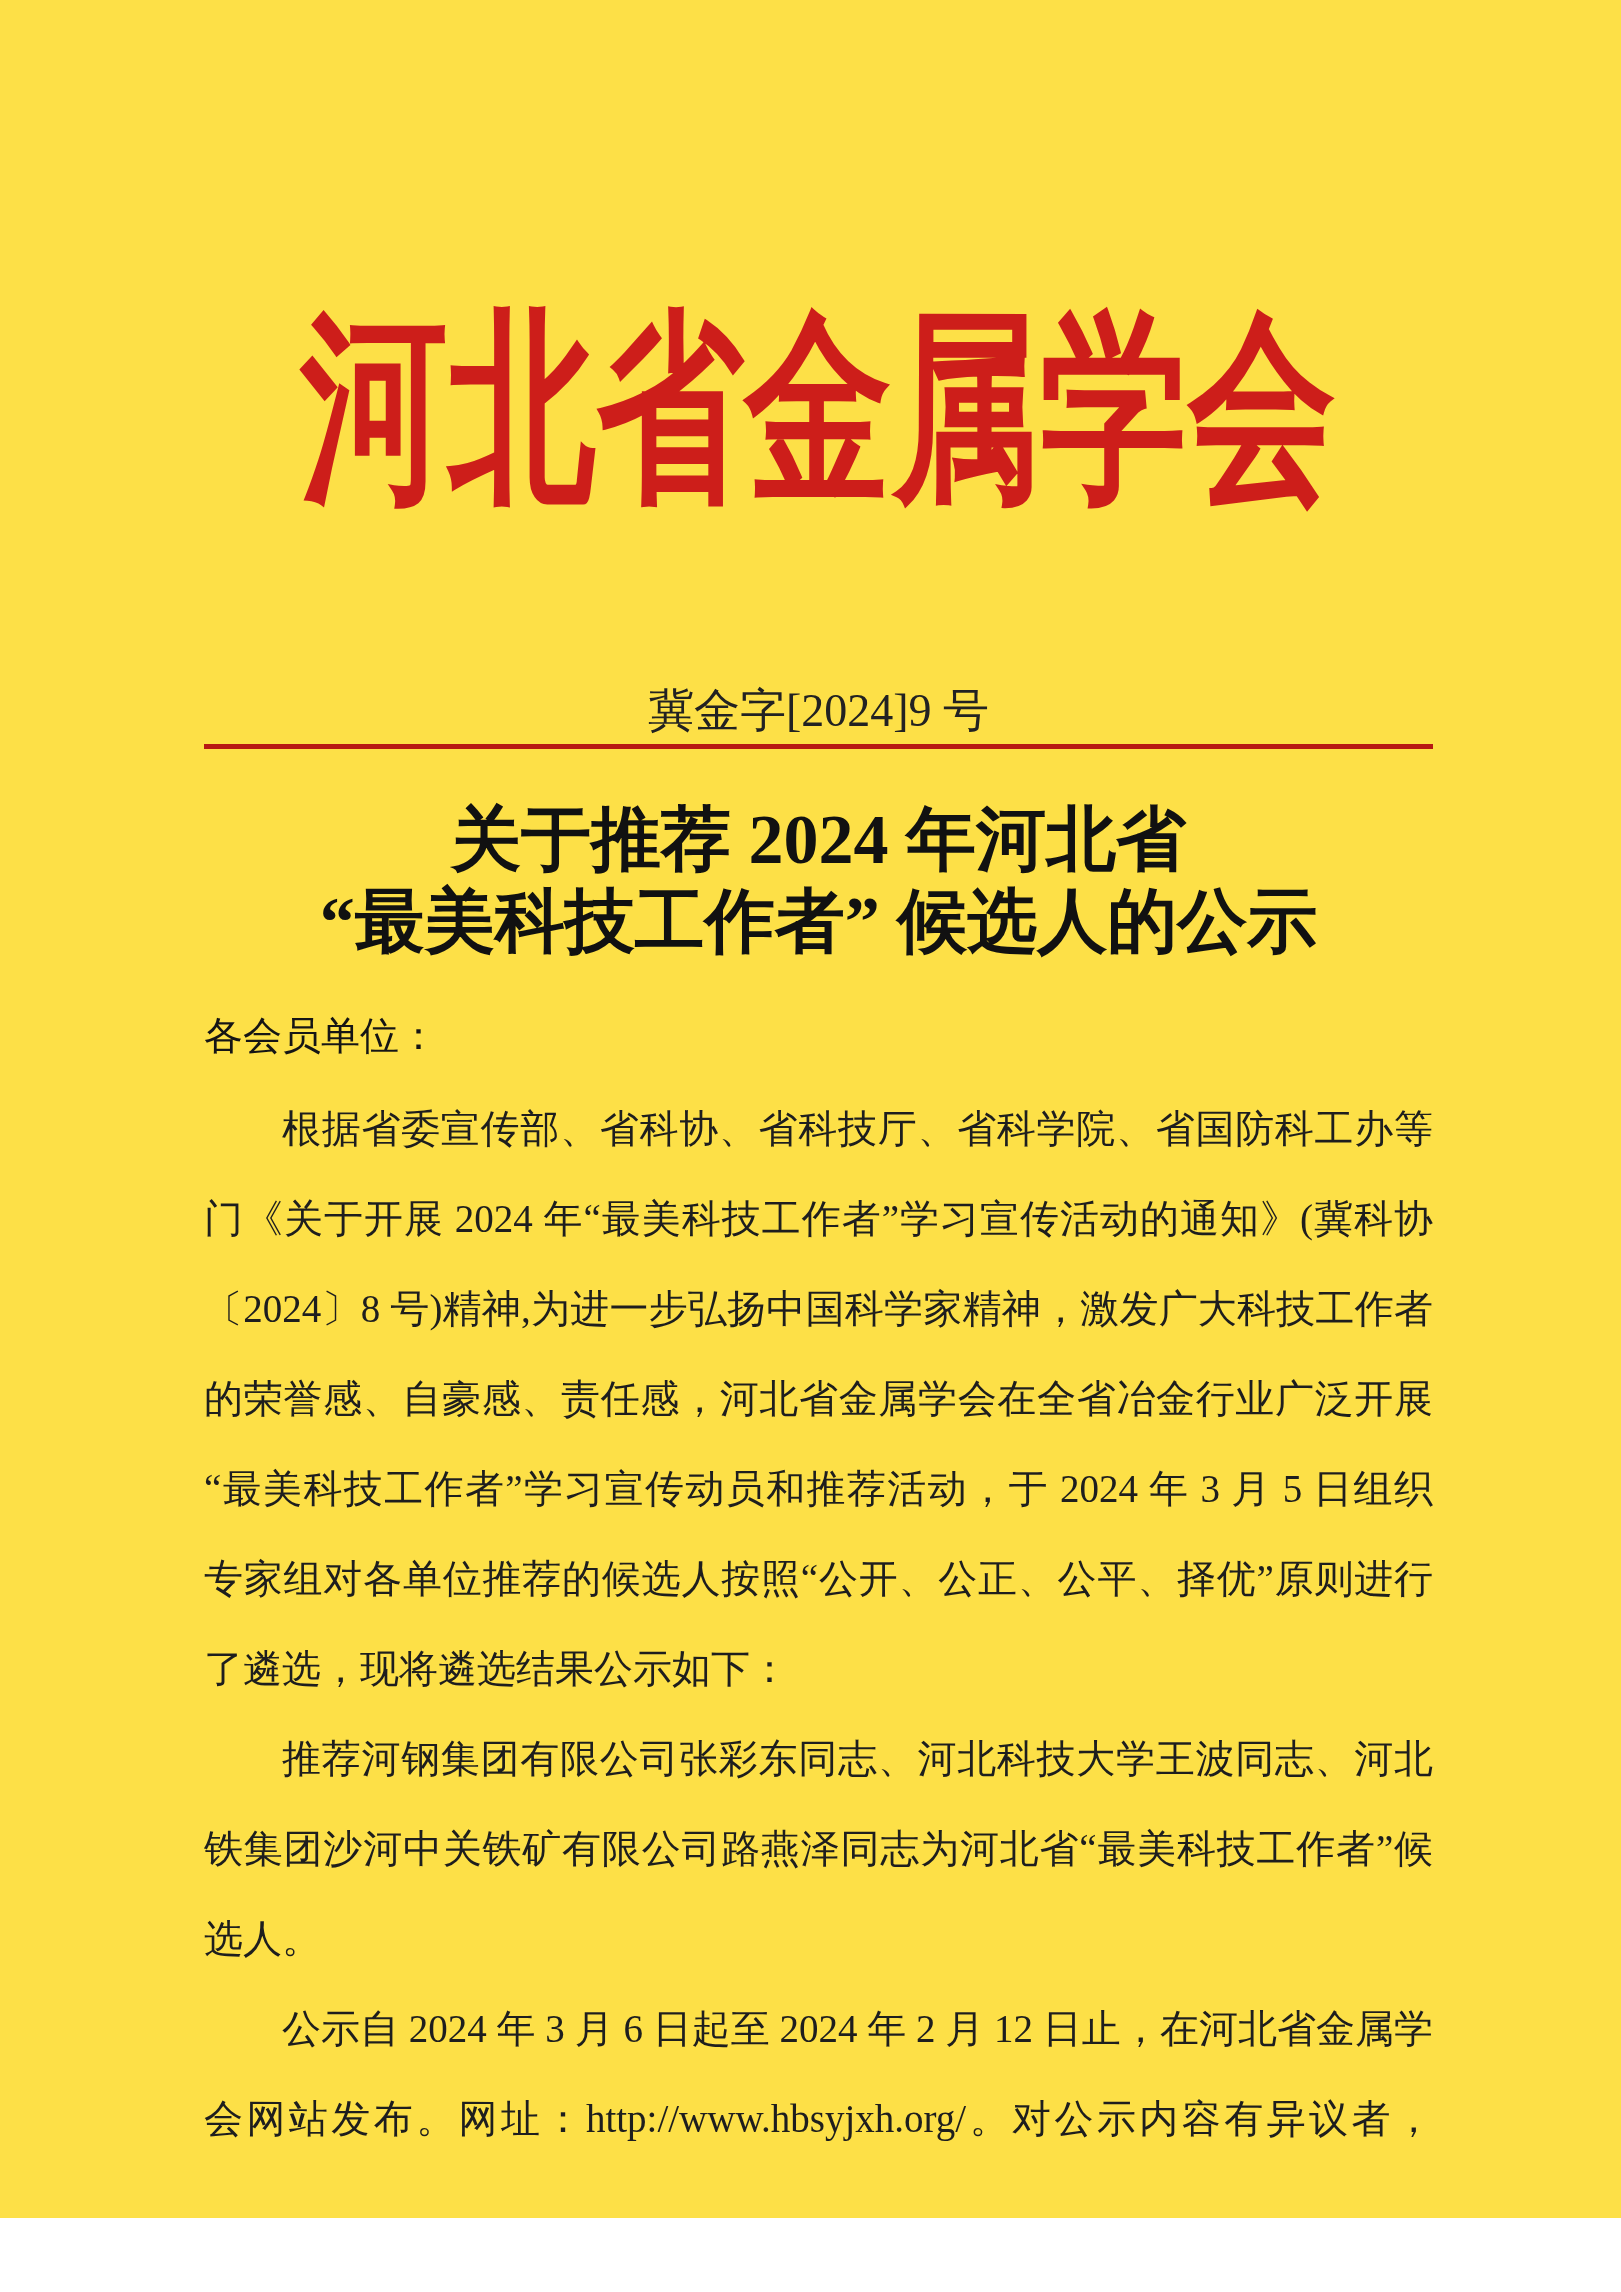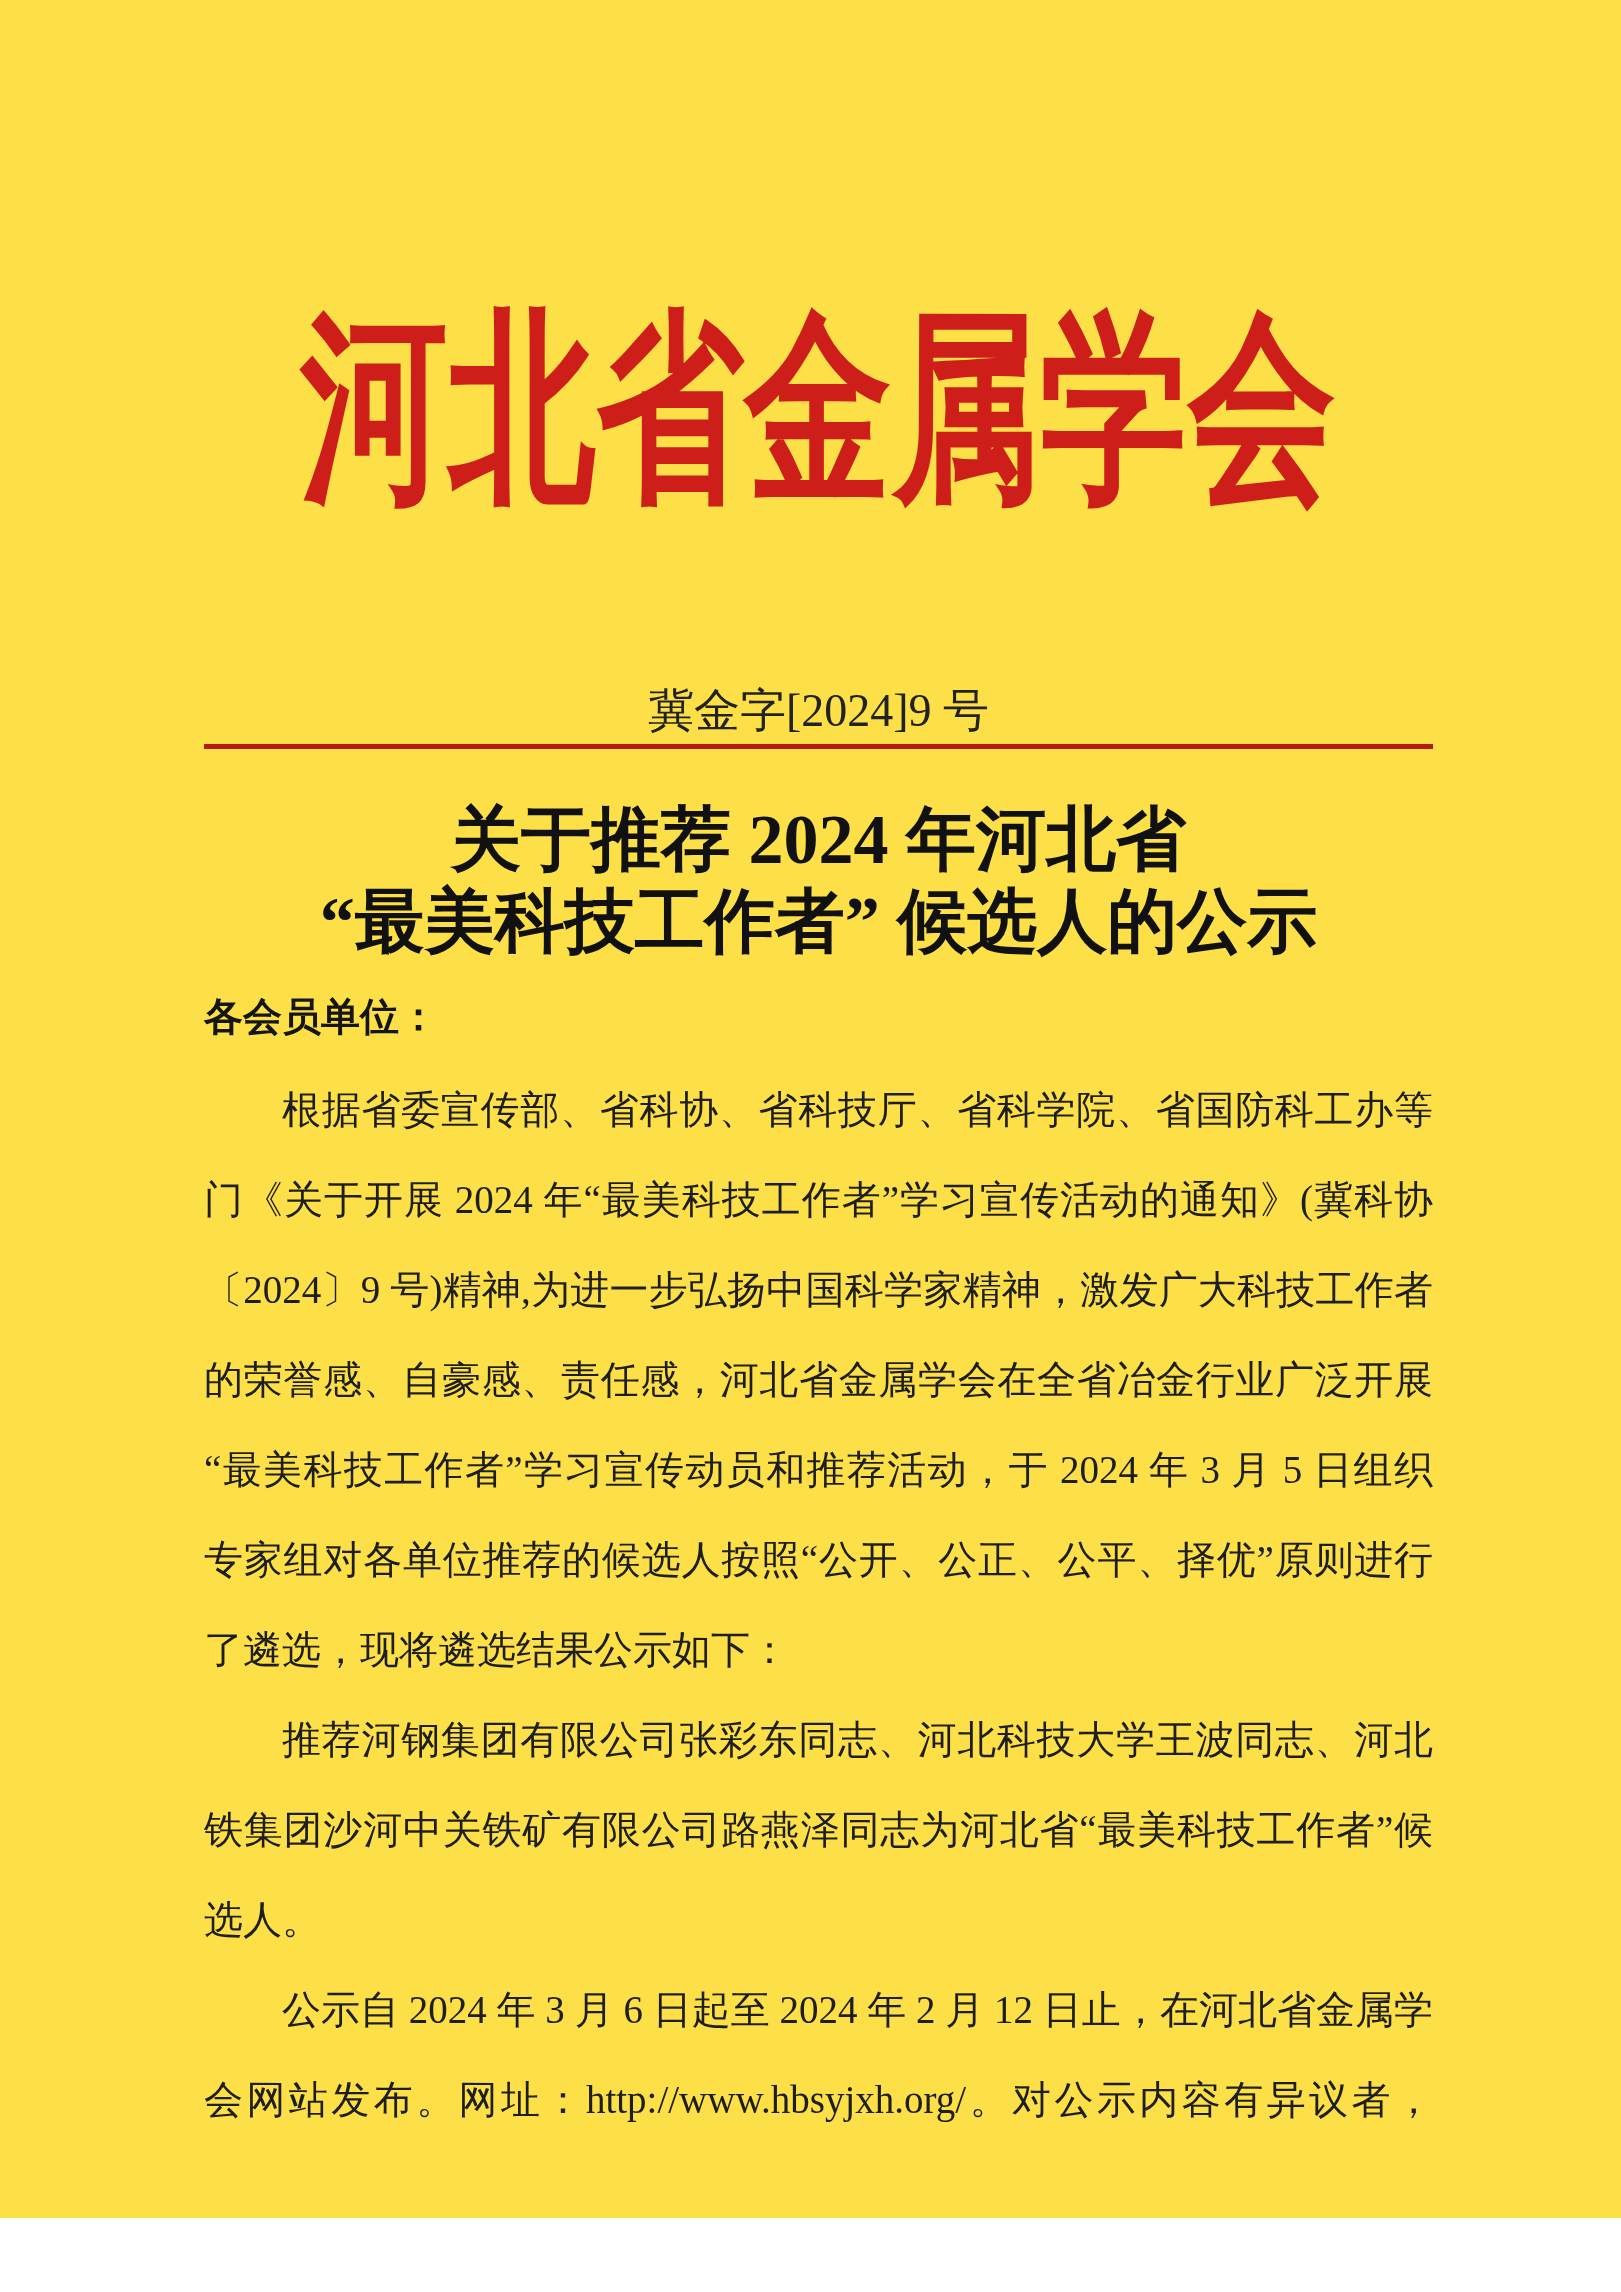--- a/index.html
+++ b/index.html
@@ -55,25 +55,25 @@
   .doc-title {
     margin-top: 50px;
     text-align: center;
     font-size: 70px;
     font-weight: bold;
     line-height: 82px;
     color: #111111;
   }
   
   .salutation {
-    margin-top: 26px;
+    margin-top: 45px;
     height: 55px;
     line-height: 55px;
     font-size: 39px;
-    font-weight: bold;
+    font-weight: normal;
     font-family: "Liberation Sans", "DejaVu Sans", sans-serif;
     color: #151515;
   }
   
   .body-text {
     margin-top: 21.6px;
     font-size: 39px;
     color: #1e1e1e;
   }
   .body-line {
@@ -107,21 +107,21 @@
     <div class="doc-title">
       <div>关于推荐 2024 年河北省</div>
       <div>“最美科技工作者” 候选人的公示</div>
     </div>
 
     <div class="salutation">各会员单位：</div>
 
     <div class="body-text">
       <div class="body-line indent">根据省委宣传部、省科协、省科技厅、省科学院、省国防科工办等部</div>
       <div class="body-line">门《关于开展 2024 年“最美科技工作者”学习宣传活动的通知》(冀科协</div>
-      <div class="body-line">〔2024〕9 号)精神,为进一步弘扬中国科学家精神，激发广大科技工作者</div>
+      <div class="body-line">〔2024〕8 号)精神,为进一步弘扬中国科学家精神，激发广大科技工作者</div>
       <div class="body-line">的荣誉感、自豪感、责任感，河北省金属学会在全省冶金行业广泛开展了</div>
       <div class="body-line">“最美科技工作者”学习宣传动员和推荐活动，于 2024 年 3 月 5 日组织</div>
       <div class="body-line">专家组对各单位推荐的候选人按照“公开、公正、公平、择优”原则进行</div>
       <div class="body-line last">了遴选，现将遴选结果公示如下：</div>
       <div class="body-line indent">推荐河钢集团有限公司张彩东同志、河北科技大学王波同志、河北钢</div>
       <div class="body-line">铁集团沙河中关铁矿有限公司路燕泽同志为河北省“最美科技工作者”候</div>
       <div class="body-line last">选人。</div>
       <div class="body-line indent">公示自 2024 年 3 月 6 日起至 2024 年 2 月 12 日止，在河北省金属学</div>
       <div class="body-line">会网站发布。网址：http://www.hbsyjxh.org/。对公示内容有异议者，</div>
     </div>

